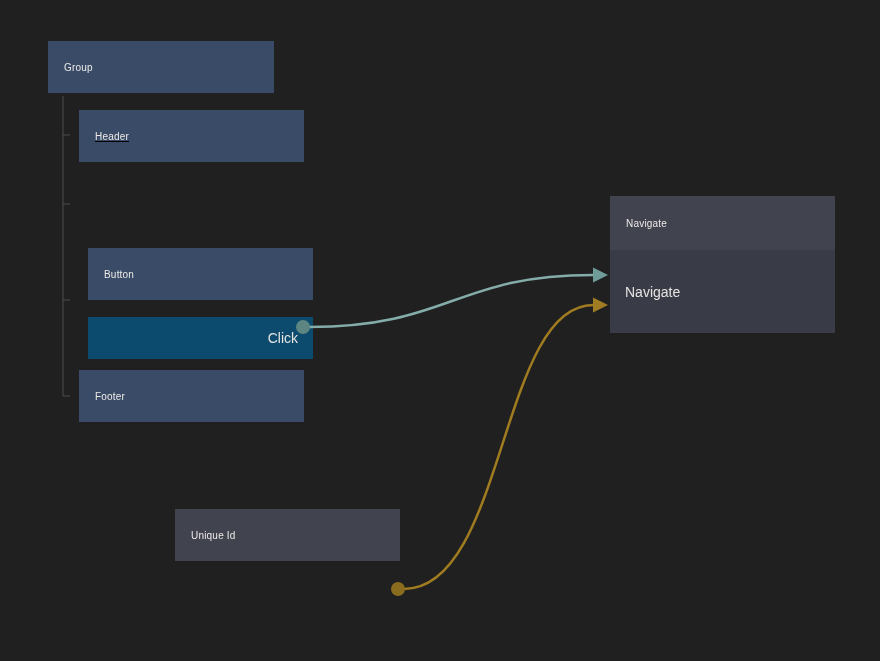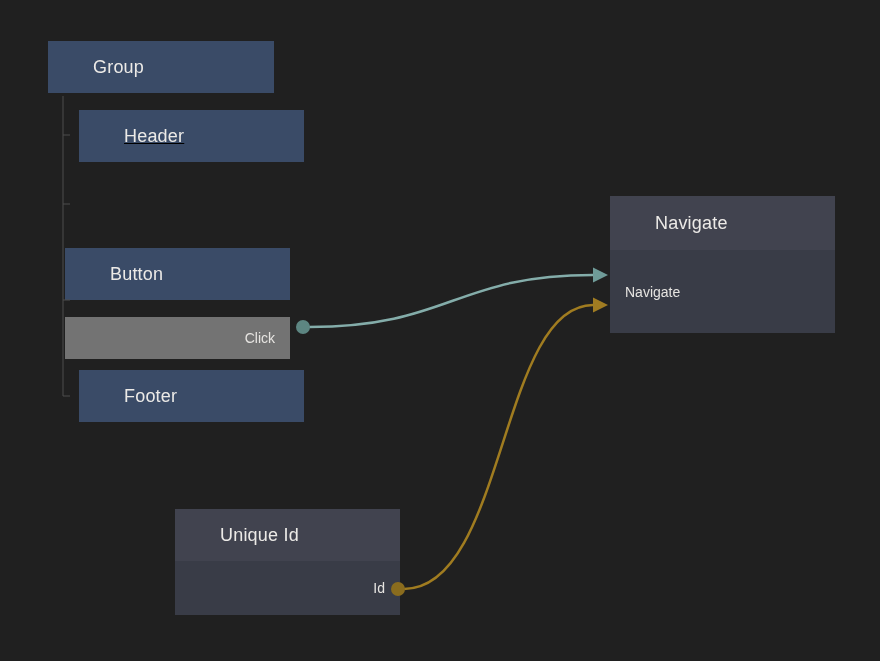--- a/index.html
+++ b/index.html
@@ -23,28 +23,27 @@
     cursor: default;
   }
   .node-header {
     box-sizing: border-box;
     display: flex;
     align-items: center;
     padding-left: 16px;
     flex: 0 0 auto;
   }
   .node.blue .node-header { background: #3a4b67; }
-  .node.blue .node-body   { background: #737373; }
+  .node.blue .node-body   { background: #0c4a6e; }
   .node.gray .node-header { background: #41434f; }
   .node.gray .node-body   { background: #393c47; }
   .node-title {
     color: #eceae7;
-    font-size: 18px;
+    font-size: 10px;
     letter-spacing: 0.2px;
-    margin-left: 29px;
   }
   .node-body {
     box-sizing: border-box;
     flex: 1 1 auto;
     display: flex;
     flex-direction: column;
     justify-content: center;
     padding: 6px 0;
   }
   .port-row {
@@ -83,21 +82,21 @@
     </div>
   </div>
 
   <div class="node blue" style="left:79px; top:110px; width:225px; height:52px;text-decoration:underline;">
     <div class="node-header" style="height:52px;">
       <span class="node-title">Header</span>
     </div>
   </div>
 
 
-  <div class="node blue" style="left:65px; top:248px; width:225px; height:96px;gap:17px;">
+  <div class="node blue" style="left:88px; top:248px; width:225px; height:96px;gap:17px;">
     <div class="node-header" style="height:52px;">
       <span class="node-title">Button</span>
     </div>
     <div class="node-body">
       <div class="port-row output">
         <span>Click</span>
       </div>
     </div>
   </div>
 
@@ -115,25 +114,20 @@
       <div class="port-row input">
         <span>Navigate</span>
       </div>
     </div>
   </div>
 
   <div class="node gray" style="left:175px; top:509px; width:225px; height:106px;">
     <div class="node-header" style="height:52px;text-align:center;">
       <span class="node-title">Unique Id</span>
     </div>
-    <div class="node-body">
-      <div class="port-row output">
-        <span>Id</span>
-      </div>
-    </div>
   </div>
 
   <svg id="wire-layer" width="880" height="661" viewBox="0 0 880 661">
 
     <path class="tree-line" d="M63,96 V396 M63,135 H70 M63,204 H70 M63,300 H70 M63,396 H70"></path>
 
     <path class="wire teal hit" d="M309,327 C450,327 455,275 593,275"></path>
     <polygon class="arrow teal" points="593,267.5 608,275 593,282.5"></polygon>
 
     <path class="wire gold hit" d="M404,589 C505,589 500,305 593,305"></path>

